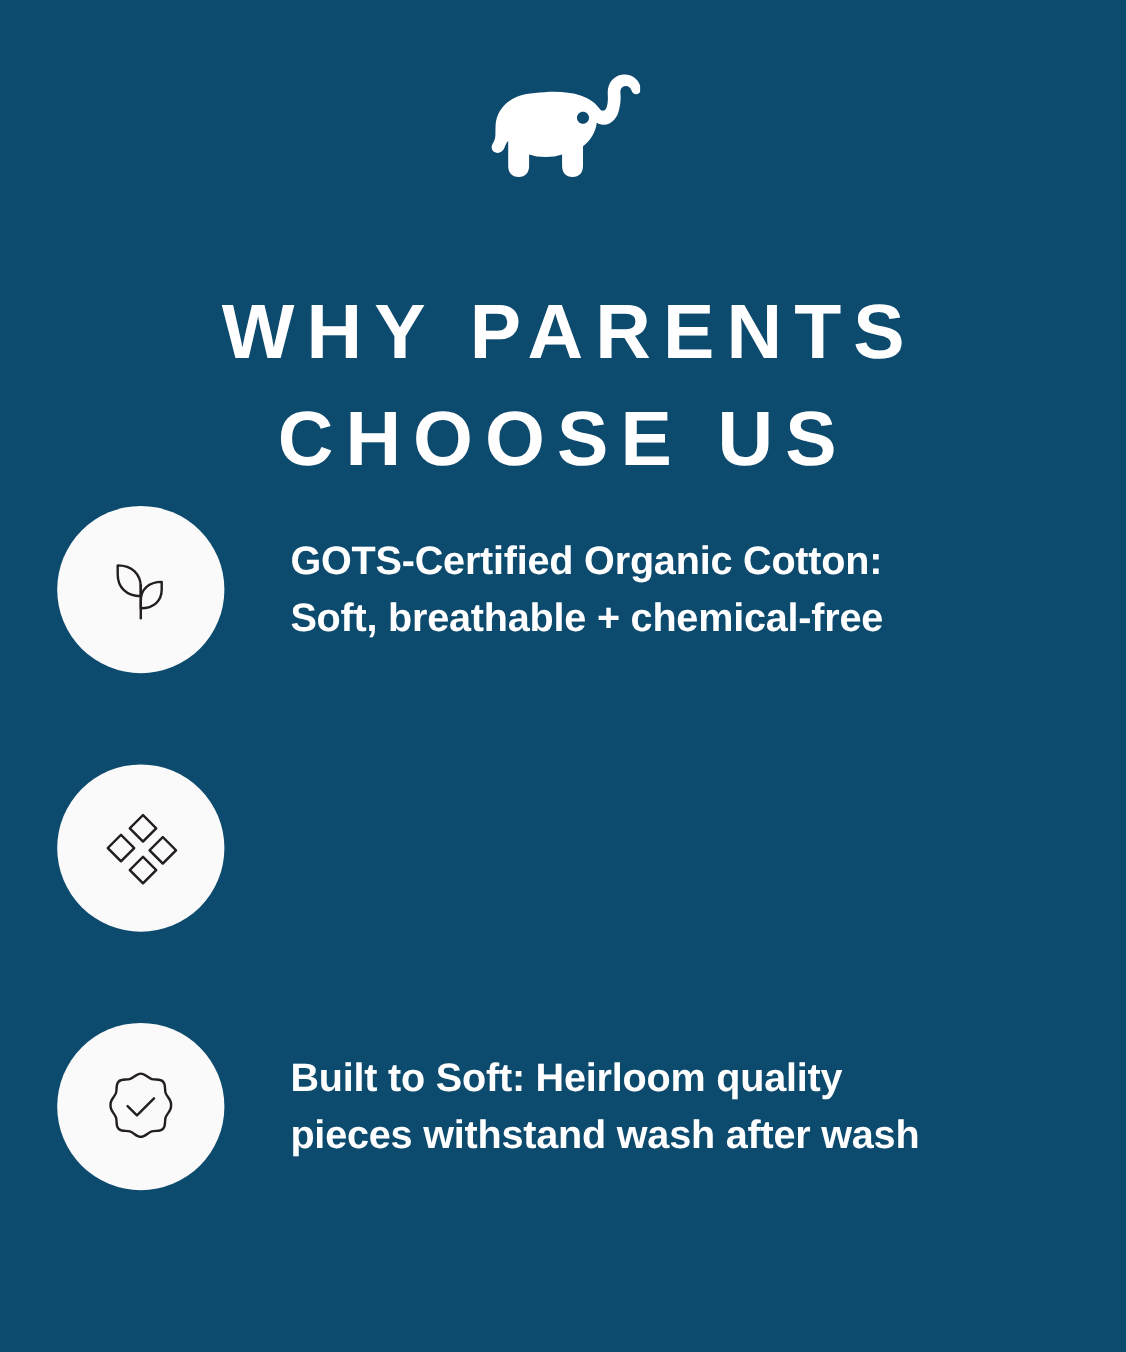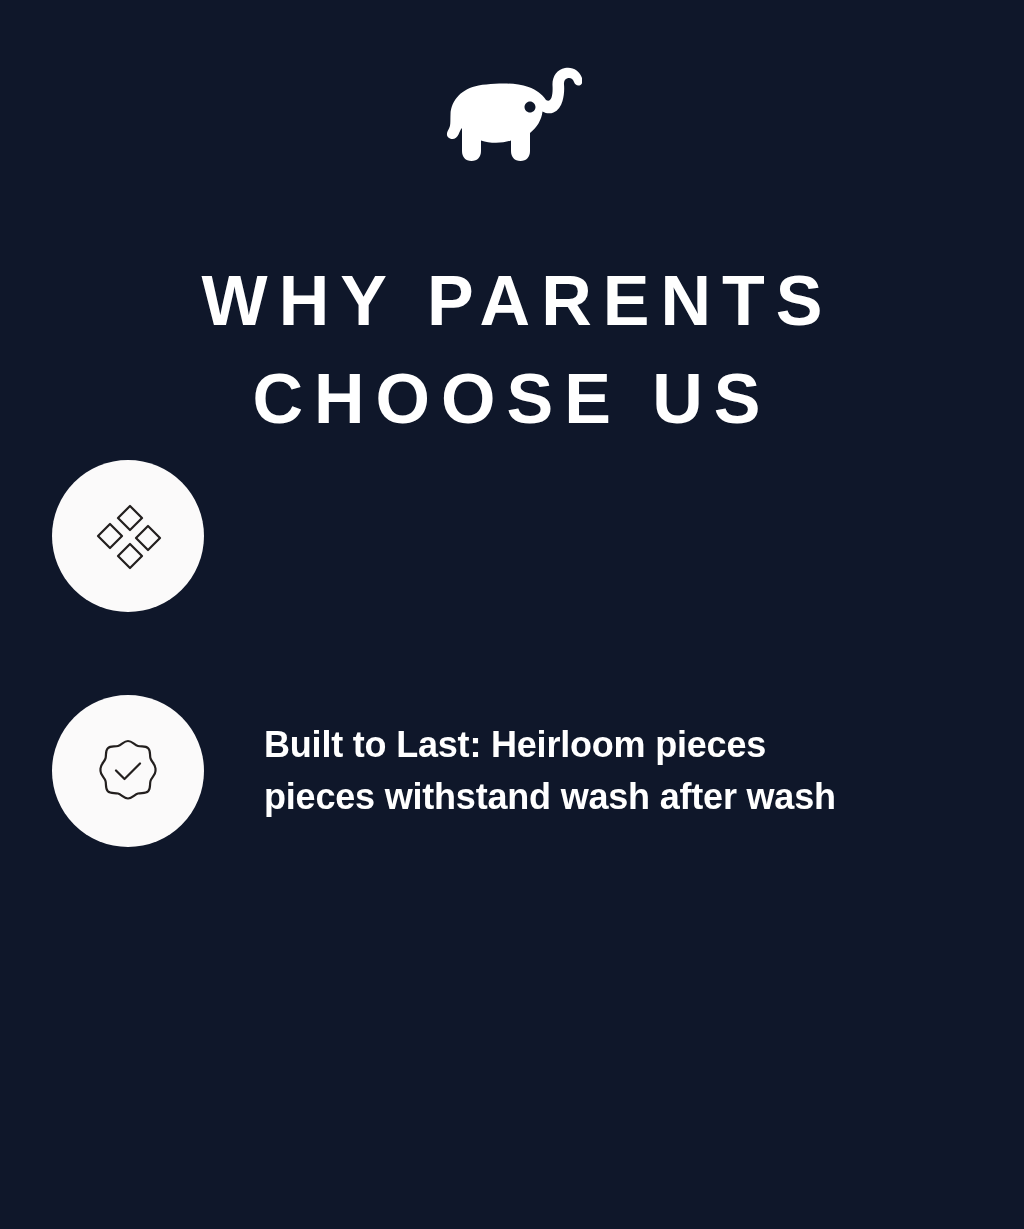--- a/index.html
+++ b/index.html
@@ -12,21 +12,21 @@
     background: #aaa09e;
     font-family: "Liberation Sans", sans-serif;
     overflow: hidden;
     position: relative;
   }
 
   .page {
     position: relative;
     width: 1024px;
     height: 1229px;
-    background: #0f172a;
+    background: #0c4a6e;
   }
 
   
   .logo-wrap {
     position: absolute;
     top: 60px;
     left: 0;
     width: 1024px;
     height: 110px;
     display: flex;
@@ -107,20 +107,33 @@
         <path fill="#ffffff" d="M36.5 22.5 C20 25.5 9 37 8.5 51.5 C8.2 59 9 62.5 6.5 66.5 C4 70.5 4.5 74 8 75.5 C11.5 77 15 75 16.5 71.5 C17.5 69 18.5 66.5 20 65 L20 88 C20 94 23.5 98 29.5 98 C35.5 98 39 94 39 88 L39 77.5 C43.5 79 48.5 79.8 54 79.8 C59.5 79.8 64.5 79 69 77.5 L69 88 C69 94 72.5 98 78.5 98 C84.5 98 88 94 88 88 L88 70 C95 64.5 99.5 57 100.5 48.5 C104 50.5 108 51 111.5 49.5 C116 47.5 119 43.5 120.5 38 C122 32.5 122.5 27 122 21.5 C121.7 18.2 123 16 125.5 15.3 C128.5 14.5 131 16 132 19 C133 22 136 23.5 138.5 22 C140.5 20.8 141 18 140 15 C137.5 7.5 130.5 3.5 123 5 C115 6.6 110 13.5 110.5 22.5 C110.8 27.5 110.5 31.5 109.5 34.5 C108.5 37.5 106.5 38.5 104 37 C100 31 94 26.5 86.5 24 C76 20.5 64 20 53 20.8 C47 21.2 41.5 21.6 36.5 22.5 Z M88 38.5 C91 38.5 93.5 41 93.5 44 C93.5 47 91 49.5 88 49.5 C85 49.5 82.5 47 82.5 44 C82.5 41 85 38.5 88 38.5 Z"></path>
       </svg>
     </span>
   </div>
 
   <h1 class="heading">WHY PARENTS
 CHOOSE US</h1>
 
   <div class="features">
 
+    <div class="feature-row">
+      <div class="icon-circle">
+        <span>
+          <svg width="72" height="72" viewBox="0 0 72 72" xmlns="http://www.w3.org/2000/svg" fill="none" stroke="#231f1e" stroke-width="2.2" stroke-linecap="round" stroke-linejoin="round">
+            <path d="M36 62 L36 32"></path>
+            <path d="M36 40 C36 28 28 20 15 20 L15 28 C15 40 23 48 36 48 Z" transform="translate(0,-6)"></path>
+            <path d="M36 46 C36 36 43 29 55 29 L55 36 C55 46 48 53 36 53 Z"></path>
+          </svg>
+        </span>
+      </div>
+      <div class="feature-text">GOTS-Certified Organic Cotton:
+Soft, breathable + chemical-free</div>
+    </div>
 
     <div class="feature-row">
       <div class="icon-circle">
         <span>
           <svg width="72" height="72" viewBox="0 0 72 72" xmlns="http://www.w3.org/2000/svg" fill="none" stroke="#231f1e" stroke-width="2.2" stroke-linejoin="round">
             <rect x="29.5" y="9.5" width="17" height="17" transform="rotate(45 38 18)"></rect>
             <rect x="9.5" y="27.5" width="17" height="17" transform="rotate(45 18 36)"></rect>
             <rect x="47.5" y="29.5" width="17" height="17" transform="rotate(45 56 38)"></rect>
             <rect x="29.5" y="47.5" width="17" height="17" transform="rotate(45 38 56)"></rect>
           </svg>
@@ -148,18 +161,18 @@
                      C12.5 42.5 8.5 40 8.5 36
                      L8.5 33.4
                      C8.5 29.4 12.5 26.9 13.5 23.4
                      C14.5 19.9 13.1 15.9 15.8 13.2
                      C18.5 10.5 22.5 12 26 11
                      C29.5 10 32 6 36 6 Z"></path>
             <path d="M24 35.5 L32.5 44 L48 28.5"></path>
           </svg>
         </span>
       </div>
-      <div class="feature-text">Built to Last: Heirloom pieces
+      <div class="feature-text">Built to Soft: Heirloom quality
 pieces withstand wash after wash</div>
     </div>
 
   </div>
 </div>
 
 </body></html>

